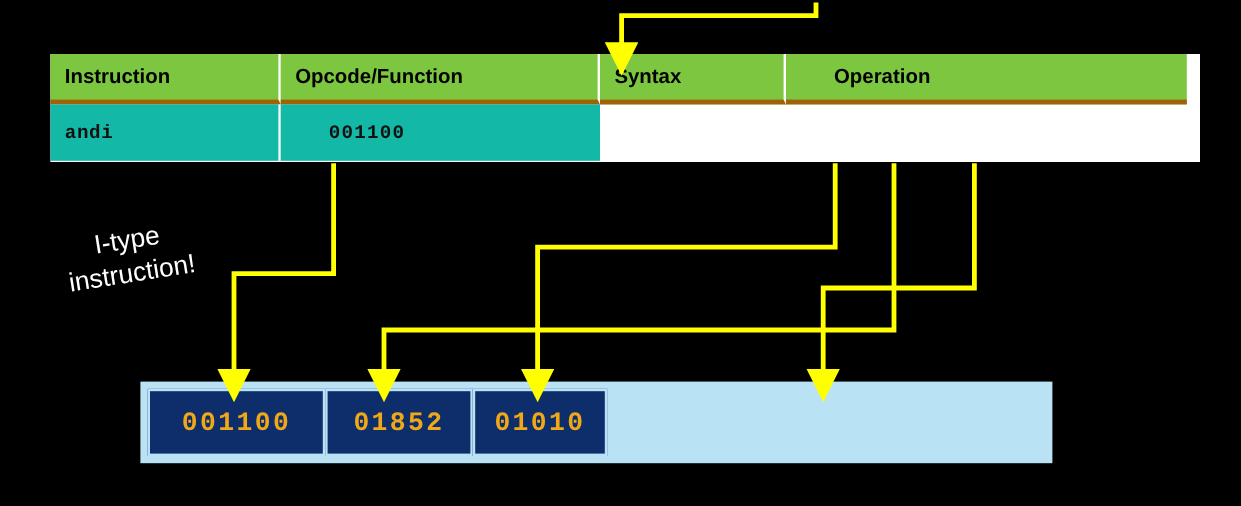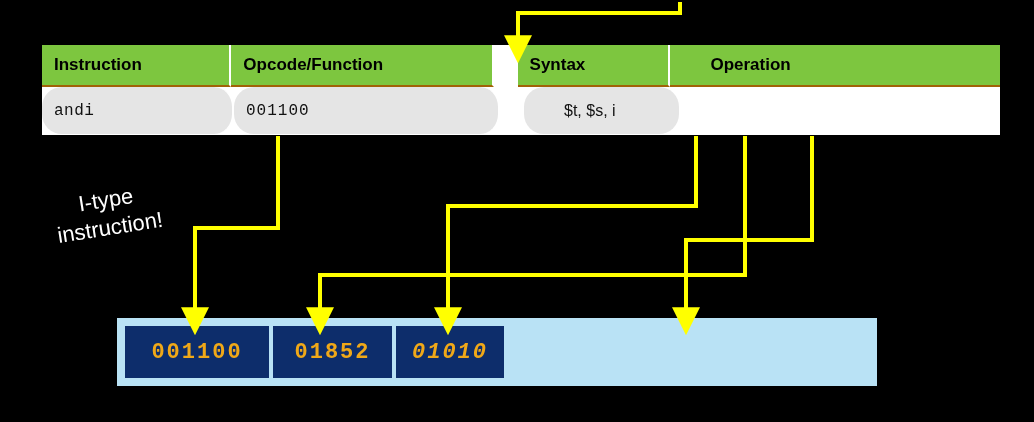--- a/index.html
+++ b/index.html
@@ -16,47 +16,47 @@
   #itable{position:absolute;left:42px;top:45px;width:958px;height:90px;
           z-index:2;background:#ffffff;}
   .trow{display:flex;width:100%;box-sizing:border-box;}
   .thead{height:42px;}
   .tbody{height:47px;}
   .tcell{box-sizing:border-box;display:flex;align-items:center;
          padding-left:12px;overflow:hidden;white-space:nowrap;}
   .thead .tcell{background:#7DC63F;color:#000000;
                 font-weight:bold;font-size:17px;
                 border-right:2px solid #ffffff;
-                border-bottom:2px solid #a16207;}
-  .tbody .tcell{background:#e5e5e5;color:#111111;
-                font-weight:normal;font-size:16px;
-                border-right:2px solid #ffffff;border-radius:20px;}
+                border-bottom:4px solid #a16207;}
+  .tbody .tcell{background:#14b8a6;color:#111111;
+                font-weight:bold;font-size:16px;
+                border-right:2px solid #ffffff;}
   .thead .tcell:last-child,.tbody .tcell:last-child{border-right:none;padding-left:40px;}
-  .c1{width:192px;} .c2{width:266px;} .c3{width:155px;margin-left:24px;} .c4{width:334px;}
+  .c1{width:192px;} .c2{width:266px;} .c3{width:155px;} .c4{width:334px;}
   .mono{font-family:"Liberation Mono",monospace;font-weight:normal;
         font-size:19px;letter-spacing:0.5px;}
   .monob{font-family:"Liberation Mono",monospace;font-weight:bold;
          font-size:15px;letter-spacing:1px;}
 
   
   #note{position:absolute;left:18px;top:186px;width:180px;
         color:#ffffff;font-size:22px;line-height:1.28;
         text-align:center;z-index:4;
         transform:rotate(-9deg);transform-origin:50% 50%;}
 
   
   #bits{position:absolute;left:117px;top:318px;width:760px;height:68px;
         box-sizing:border-box;background:#B9E2F5;
         display:flex;align-items:stretch;padding:6px;z-index:3;}
   .bitcell{box-sizing:border-box;background:#0D2D6B;
            border:2px solid #B9E2F5;
            display:flex;align-items:center;justify-content:center;
            color:#F0A818;font-family:"Liberation Mono",monospace;
            font-weight:bold;font-size:22px;letter-spacing:2px;}
-  .b1{width:148px;} .b2{width:123px;} .b3{width:112px;font-style:italic;} .b4{width:377px;}
+  .b1{width:148px;} .b2{width:123px;} .b3{width:112px;} .b4{width:377px;}
 </style>
 </head>
 <body>
 
 <div id="stage">
 
   <svg id="arrows" viewBox="0 0 1034 422" width="1034" height="422">
     <defs>
       <marker id="ah" markerWidth="7" markerHeight="7" refX="1.2" refY="3.5" orient="auto" markerUnits="strokeWidth">
         <path d="M0,0 L7,3.5 L0,7 z" fill="#FFFF00"></path>
@@ -79,21 +79,20 @@
   <div id="itable">
     <div class="trow thead">
       <div class="tcell c1">Instruction</div>
       <div class="tcell c2">Opcode/Function</div>
       <div class="tcell c3">Syntax</div>
       <div class="tcell c4">Operation</div>
     </div>
     <div class="trow tbody">
       <div class="tcell c1 mono">andi</div>
       <div class="tcell c2 monob">001100</div>
-      <div class="tcell c3">$t, $s, i</div>
     </div>
   </div>
 
   <div id="note">
     <div>I-type</div>
     <div>instruction!</div>
   </div>
 
   <div id="bits">
     <div class="bitcell b1">001100</div>

